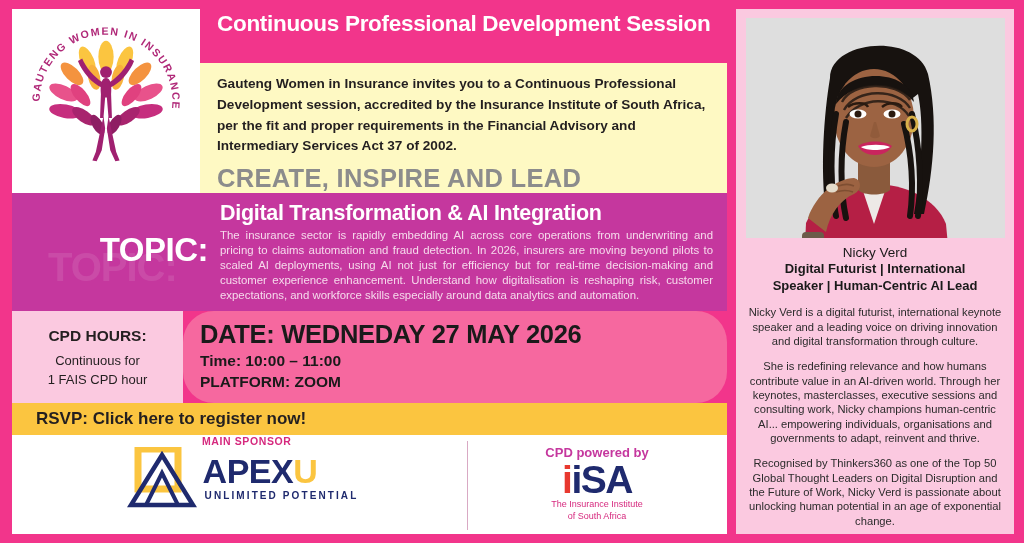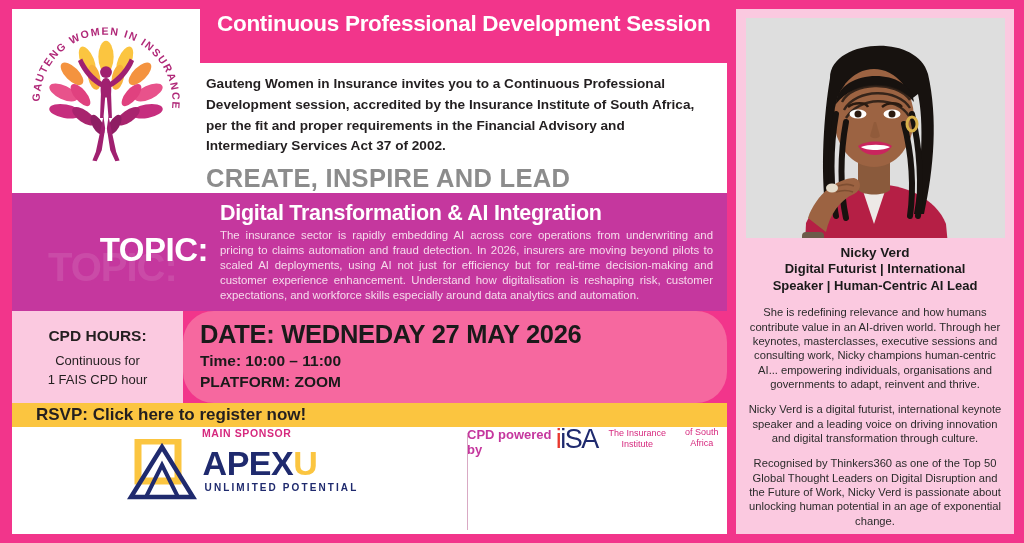--- a/index.html
+++ b/index.html
@@ -41,22 +41,22 @@
     display: flex; align-items: center;
     padding-left: 17px;
   }
   .title-bar .t {
     color: #FFFFFF; font-size: 22.5px; font-weight: bold;
     letter-spacing: -0.3px;
   }
 
   .intro-bar {
     flex: 1;
-    background: #ffffff;
-    padding: 11px 17px 0 6px;
+    background: #fef9c3;
+    padding: 11px 17px 0 17px;
   }
   .intro-bar .body {
     color: #231F20; font-size: 13.6px; font-weight: bold;
     line-height: 1.52;
   }
   .intro-bar .tagline {
     color: #8C8C8C; font-size: 25.5px; font-weight: bold;
     letter-spacing: 0.3px; margin-top: 7px;
   }
 
@@ -110,21 +110,21 @@
     color: #1A1A1A; font-size: 25.5px; font-weight: bold;
     letter-spacing: -0.3px;
   }
   .date-box .d2, .date-box .d3 {
     color: #1A1A1A; font-size: 15.5px; font-weight: bold;
     margin-top: 3px;
   }
 
   
   .rsvp-bar {
-    height: 24px; background: #FBC540;
+    height: 32px; background: #FBC540;
     display: flex; align-items: center; padding-left: 24px;
   }
   .rsvp-bar .r {
     color: #231F20; font-size: 17px; font-weight: bold;
   }
 
   
   .sponsor-row {
     flex: 1; background: #FFFFFF; display: flex;
     position: relative;
@@ -145,28 +145,28 @@
   .apex-text { margin-left: 6px; }
   .apex-word { font-size: 34px; font-weight: bold; letter-spacing: -0.5px; line-height: 0.95; }
   .apex-word .a { color: #1F2A6E; }
   .apex-word .u { color: #FBC540; }
   .apex-sub {
     color: #1F2A6E; font-size: 10px; font-weight: bold;
     letter-spacing: 2.1px; margin-top: 2px; margin-left: 2px;
   }
 
   .sponsor-right {
-    flex: 1; display: flex; 
-    justify-content: center; padding-bottom: 2px;
+    flex: 1; display: flex; flex-direction: column;
+    align-items: center; justify-content: center; padding-bottom: 2px;
   }
   .cpd-powered {
     color: #C5379E; font-size: 13px; font-weight: bold; margin-bottom: 1px;
   }
   .iisa-word {
-    font-size: 27px; font-weight: normal; letter-spacing: -1.5px;
+    font-size: 39px; font-weight: bold; letter-spacing: -1.5px;
     line-height: 0.95;
   }
   .iisa-word .i1 { color: #E8382F; }
   .iisa-word .rest { color: #1F2A6E; }
   .iisa-sub {
     color: #D6297E; font-size: 9px; line-height: 1.25;
     text-align: center; margin-top: 1px;
   }
 
   
@@ -178,21 +178,21 @@
     display: flex; flex-direction: column;
     align-items: center;
     padding: 9px 8px 6px 8px;
   }
   .photo-frame {
     width: 259px; height: 249px;
     overflow: hidden; position: relative;
     background: #DCDCDC;
   }
   .speaker-name {
-    color: #1A1A1A; font-size: 13.5px; font-weight: bold;
+    color: #1A1A1A; font-size: 13.5px; font-weight: normal;
     margin-top: 7px;
   }
   .speaker-role {
     color: #1A1A1A; font-size: 13px; font-weight: bold;
     text-align: center; line-height: 1.3; margin-top: 1px;
   }
   .bio-p {
     color: #2B2B2B; font-size: 11.2px; line-height: 1.28;
     text-align: center; margin-top: 11px; width: 258px;
   }
@@ -369,18 +369,18 @@
         </g>
         <ellipse cx="86" cy="170" rx="6" ry="4.5" fill="#E4DCCB"></ellipse>
         <rect x="56" y="214" width="22" height="10" rx="4" fill="#6C5B4A"></rect>
       </svg>
     </div>
 
     <div class="speaker-name">Nicky Verd</div>
     <div class="speaker-role">Digital Futurist | International</div>
     <div class="speaker-role" style="margin-top:0">Speaker | Human-Centric AI Lead</div>
 
+    <div class="bio-p">Nicky Verd is a digital futurist, international keynote speaker and a leading voice on driving innovation and digital transformation through culture.</div>
     <div class="bio-p">She is redefining relevance and how humans contribute value in an AI-driven world. Through her keynotes, masterclasses, executive sessions and consulting work, Nicky champions human-centric AI... empowering individuals, organisations and governments to adapt, reinvent and thrive.</div>
-    <div class="bio-p">Nicky Verd is a digital futurist, international keynote speaker and a leading voice on driving innovation and digital transformation through culture.</div>
     <div class="bio-p">Recognised by Thinkers360 as one of the Top 50 Global Thought Leaders on Digital Disruption and the Future of Work, Nicky Verd is passionate about unlocking human potential in an age of exponential change.</div>
   </div>
 
 </div>
 
 </body></html>

